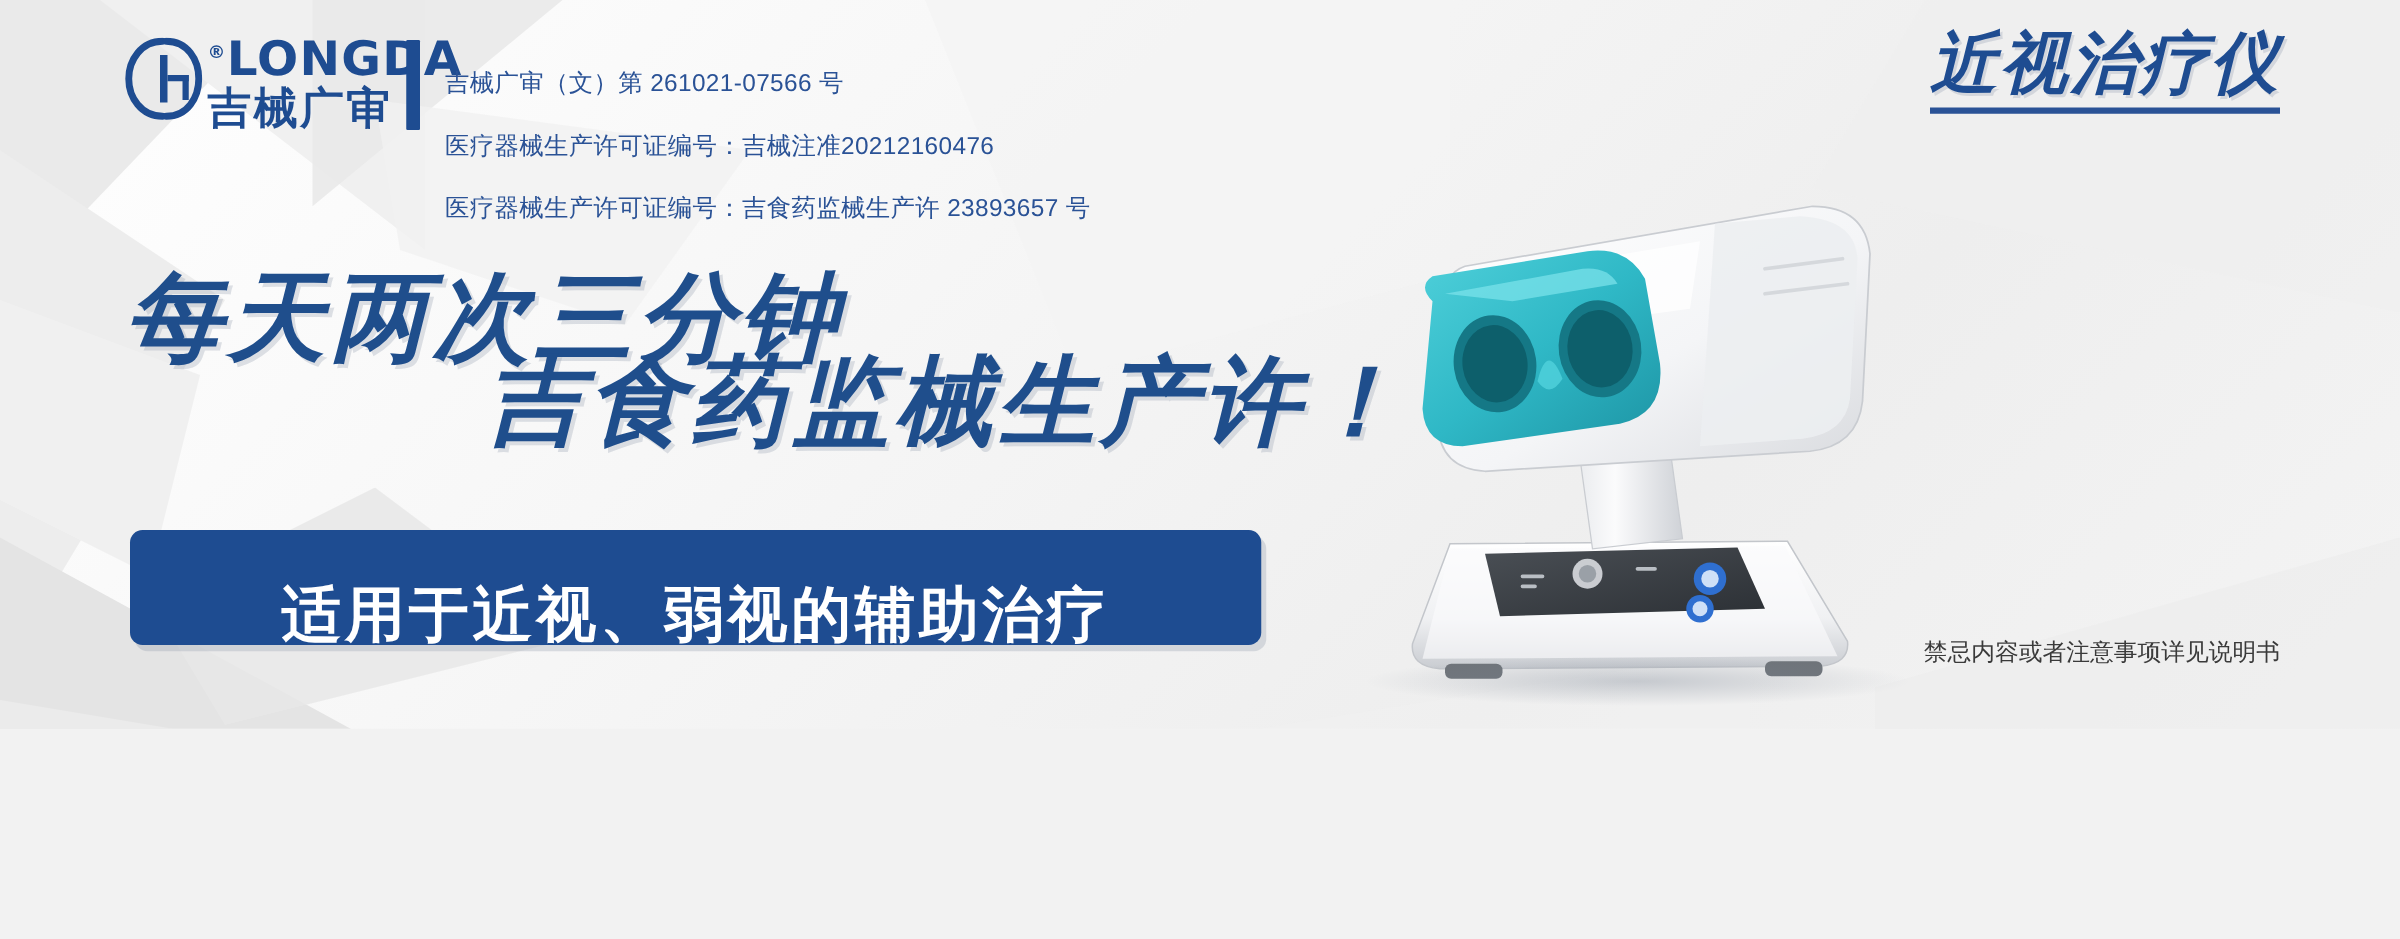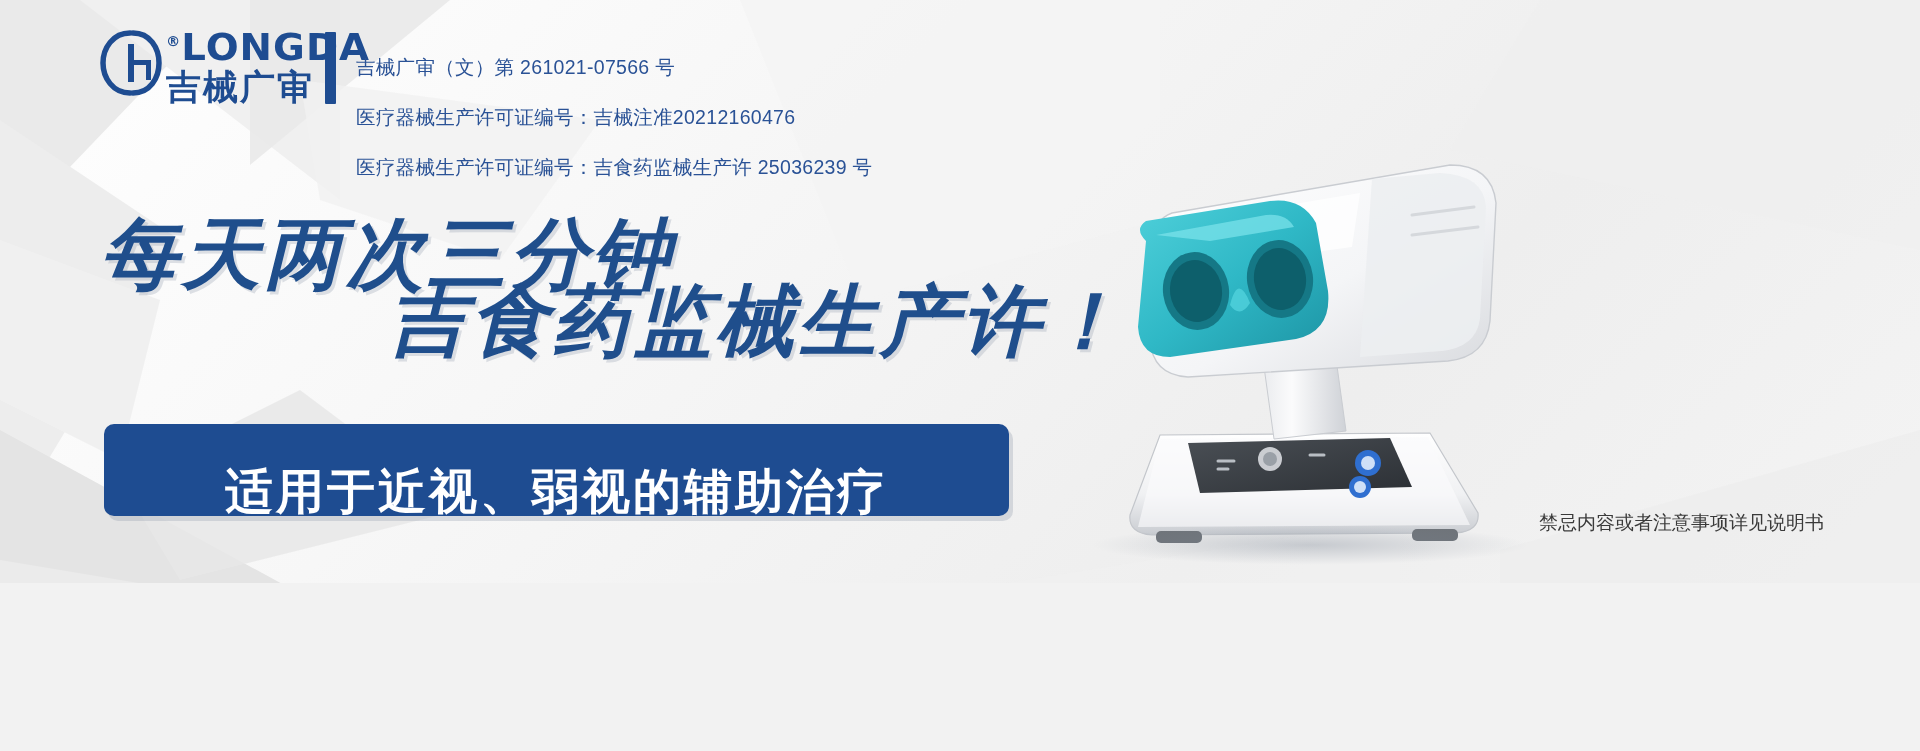--- a/index.html
+++ b/index.html
@@ -151,24 +151,25 @@
         <span class="logo-cn">吉械广审</span>
       </span>
     </div>
   </div>
 
   <div class="divider-bar"></div>
 
   <div class="cert-list">
     <span class="cert-line">吉械广审（文）第 261021-07566 号</span>
     <span class="cert-line">医疗器械生产许可证编号：吉械注准20212160476</span>
-    <span class="cert-line">医疗器械生产许可证编号：吉食药监械生产许 25036239 号</span>
+    <span class="cert-line">医疗器械生产许可证编号：吉食药监械生产许 23893657 号</span>
   </div>
 
   <div class="product-title-wrap">
+    <div class="product-title">近视治疗仪</div>
     <div class="product-underline"></div>
   </div>
 
   <div class="headline1">每天两次三分钟</div>
   <div class="headline2">吉食药监械生产许！</div>
 
   <div class="cta">
     <span class="cta-text">适用于近视、弱视的辅助治疗</span>
   </div>
 

